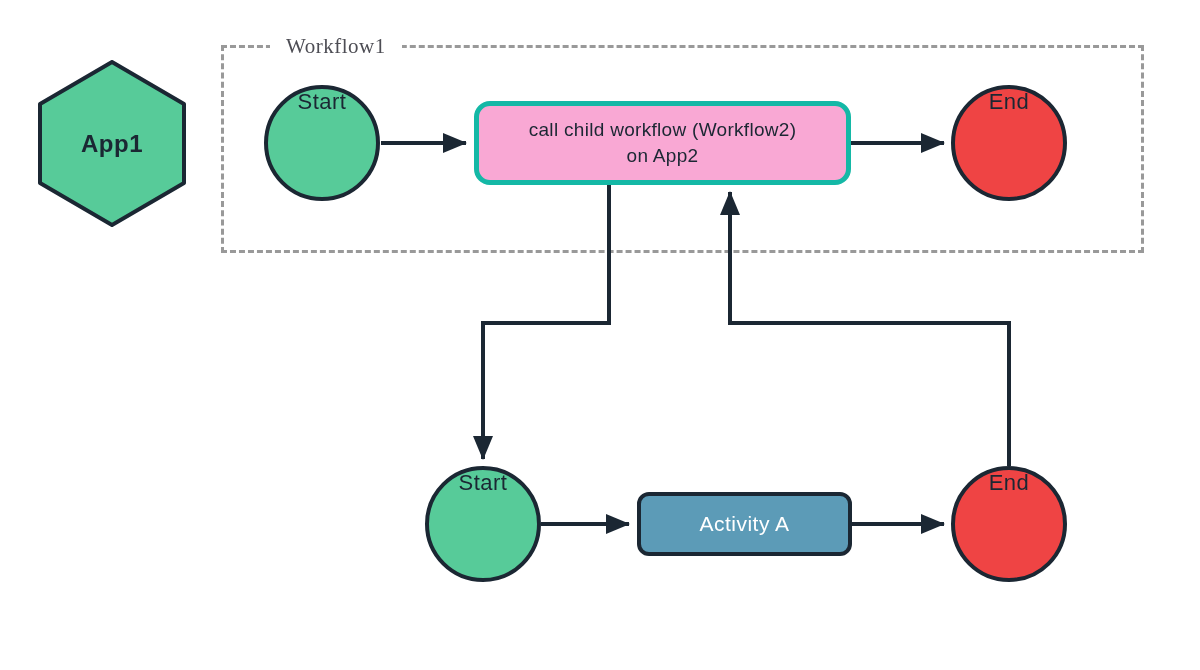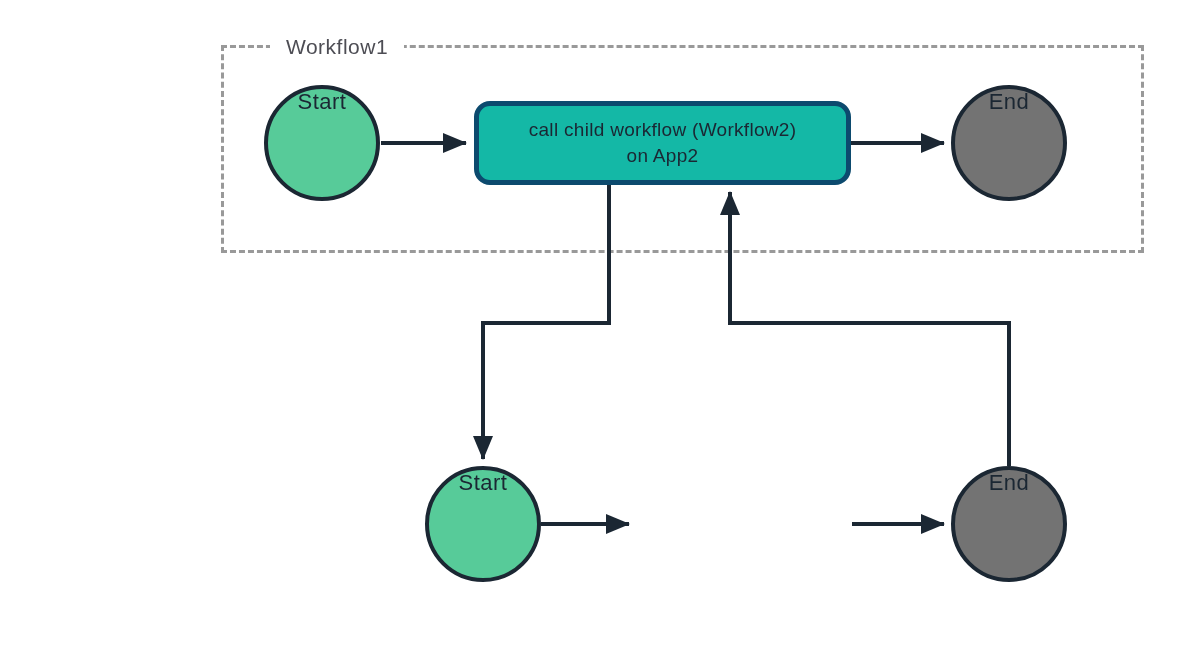--- a/index.html
+++ b/index.html
@@ -22,20 +22,21 @@
     position: absolute;
     top: -15px;
     left: 46px;
     background: #ffffff;
     padding: 0 16px;
     color: #4d4d54;
     font-size: 21px;
     line-height: 27px;
     letter-spacing: 0.5px;
     white-space: nowrap;
+    font-family: Liberation Serif, serif;
   }
   
   .connectors {
     position: absolute;
     left: 0; top: 0;
     width: 1200px; height: 670px;
     z-index: 2;
     pointer-events: none;
   }
   .connectors path.link {
@@ -50,28 +51,28 @@
     border-radius: 50%;
     border: 4px solid #1b2733;
     box-sizing: border-box;
     display: flex; align-items: flex-start; justify-content: center;
     font-size: 22px;
     color: #1b2733;
     z-index: 3;
     letter-spacing: 0.5px;
   }
   .fill-green  { background: #57cb99; }
-  .fill-orange { background: #737373; }
+  .fill-orange { background: #ef4444; }
   .call-box {
     position: absolute;
     left: 474px; top: 101px;
     width: 377px; height: 84px;
     box-sizing: border-box;
-    background: #14b8a6;
-    border: 5px solid #0c4a6e;
+    background: #f9a8d4;
+    border: 5px solid #14b8a6;
     border-radius: 16px;
     display: flex; flex-direction: column;
     align-items: center; justify-content: center;
     font-size: 19px;
     line-height: 26px;
     color: #1b2733;
     z-index: 3;
     text-align: right;
     letter-spacing: 0.3px;
   }
@@ -119,37 +120,46 @@
       </marker>
     </defs>
     <path class="link" d="M 381,143 H 466" marker-end="url(#arrow)"></path>
     <path class="link" d="M 851,143 H 944" marker-end="url(#arrow)"></path>
     <path class="link" d="M 609,184 V 323 H 483 V 459" marker-end="url(#arrow)"></path>
     <path class="link" d="M 1009,466 V 323 H 730 V 192" marker-end="url(#arrow)"></path>
     <path class="link" d="M 541,524 H 629" marker-end="url(#arrow)"></path>
     <path class="link" d="M 852,524 H 944" marker-end="url(#arrow)"></path>
   </svg>
 
+  <div class="hex-wrap" style="left:38px; top:60px;">
+    <svg width="148" height="167" viewBox="0 0 148 167" xmlns="http://www.w3.org/2000/svg">
+      <polygon points="74,2 146,44 146,123 74,165 2,123 2,44" fill="#57cb99" stroke="#1b2733" stroke-width="4" stroke-linejoin="round"></polygon>
+    </svg>
+    <div class="hex-label">App1</div>
+  </div>
 
 
   <div class="node-circle fill-green" style="left:264px; top:85px;">
     <span>Start</span>
   </div>
 
   <div class="call-box">
     <div>call child workflow (Workflow2)</div>
     <div>on App2</div>
   </div>
 
   <div class="node-circle fill-orange" style="left:951px; top:85px;">
     <span>End</span>
   </div>
 
   <div class="node-circle fill-green" style="left:425px; top:466px;">
     <span>Start</span>
   </div>
 
+  <div class="activity-box">
+    <span>Activity A</span>
+  </div>
 
   <div class="node-circle fill-orange" style="left:951px; top:466px;">
     <span>End</span>
   </div>
 
 </div>
 
 </body></html>

